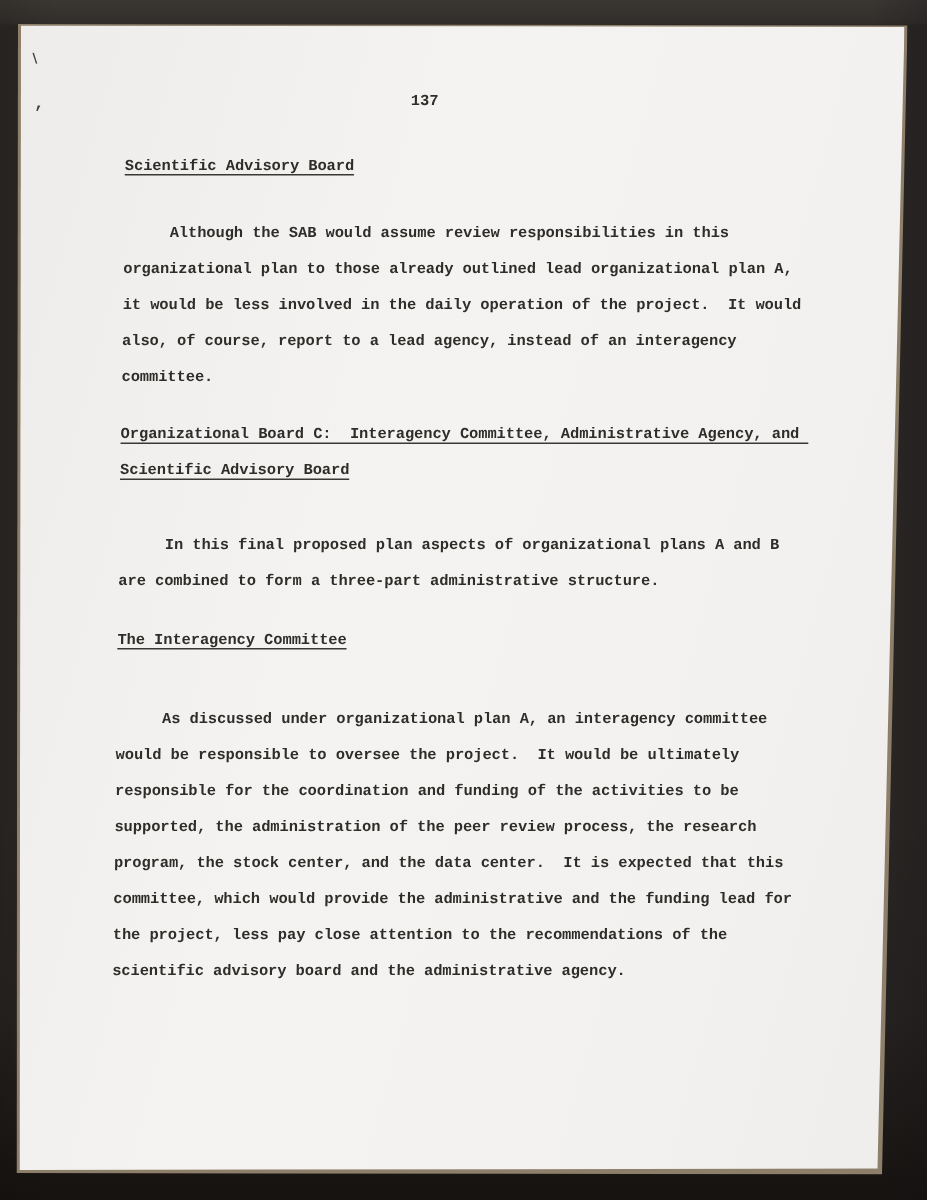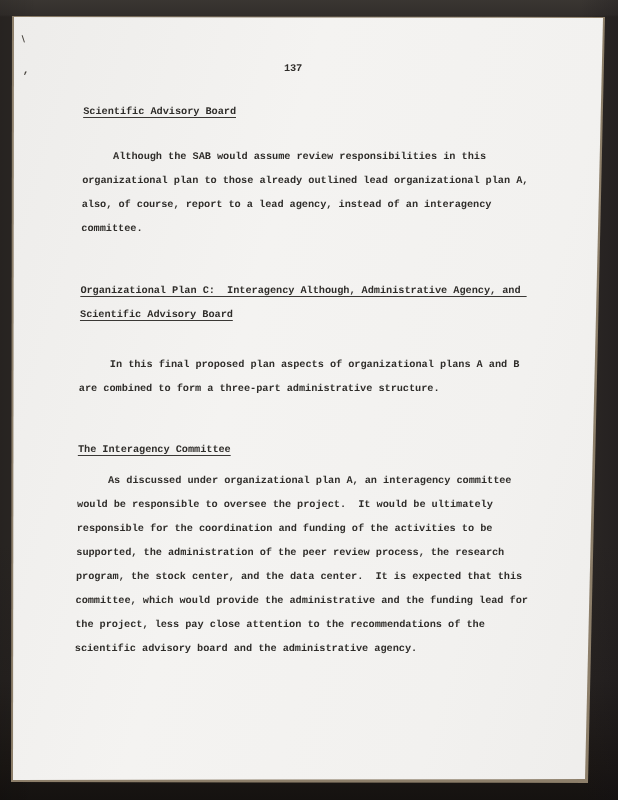--- a/index.html
+++ b/index.html
@@ -45,21 +45,21 @@
     color: #2f2d2a;
   }
   .block { position: absolute; left: 85px; }
   .line, .h { white-space: pre; }
   .u {
     text-decoration: underline;
     text-underline-offset: 3px;
     text-decoration-thickness: 1px;
     text-decoration-color: #3a3835;
   }
-  .pageno { position: absolute; left: 285px; top: 57px; white-space: pre; }
+  .pageno { position: absolute; left: 275px; top: 57px; white-space: pre; }
   .mark {
     position: absolute;
     color: #45413b;
     font-weight: 600;
   }
   .mark1 { left: 21px; top: 28px; font-size: 9px; transform: rotate(10deg); }
   .mark2 { left: 24px; top: 58px; font-size: 11px; }
 </style>
 </head>
 <body>
@@ -74,35 +74,36 @@
       <div class="pageno">137</div>
 
       <span class="mark mark1">\</span>
       <span class="mark mark2">,</span>
 
       <div class="block h u" style="top:100px">Scientific Advisory Board</div>
 
       <div class="block" style="top:145px">
         <div class="line">     Although the SAB would assume review responsibilities in this</div>
         <div class="line">organizational plan to those already outlined lead organizational plan A,</div>
+        <div class="line">it would be less involved in the daily operation of the project.  It would</div>
         <div class="line">also, of course, report to a lead agency, instead of an interagency</div>
         <div class="line">committee.</div>
       </div>
 
       <div class="block" style="top:279px">
-        <div class="line u">Organizational Plan C:  Interagency Although, Administrative Agency, and </div>
+        <div class="line u">Organizational Board C:  Interagency Committee, Administrative Agency, and </div>
         <div class="line u">Scientific Advisory Board</div>
       </div>
 
       <div class="block" style="top:353px">
         <div class="line">     In this final proposed plan aspects of organizational plans A and B</div>
         <div class="line">are combined to form a three-part administrative structure.</div>
       </div>
 
-      <div class="block h u" style="top:438px">The Interagency Committee</div>
+      <div class="block h u" style="top:416px">The Interagency Committee</div>
 
       <div class="block" style="top:469px">
         <div class="line">     As discussed under organizational plan A, an interagency committee</div>
         <div class="line">would be responsible to oversee the project.  It would be ultimately</div>
         <div class="line">responsible for the coordination and funding of the activities to be</div>
         <div class="line">supported, the administration of the peer review process, the research</div>
         <div class="line">program, the stock center, and the data center.  It is expected that this</div>
         <div class="line">committee, which would provide the administrative and the funding lead for</div>
         <div class="line">the project, less pay close attention to the recommendations of the</div>
         <div class="line">scientific advisory board and the administrative agency.</div>

